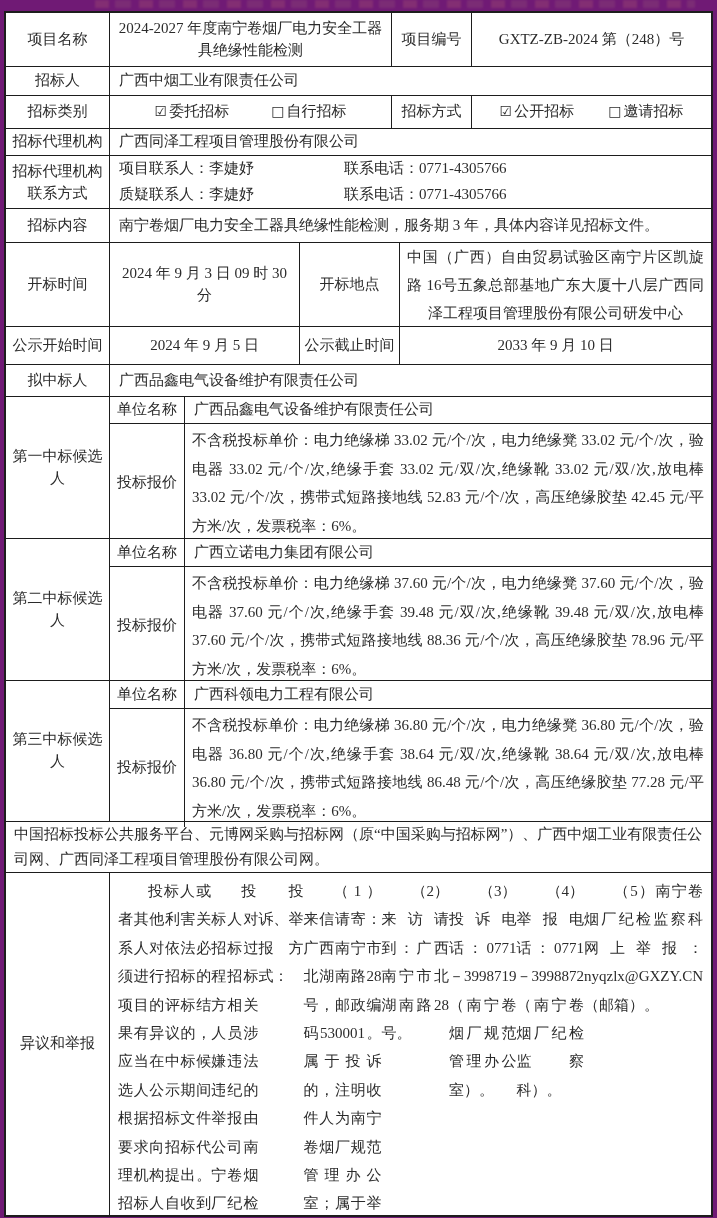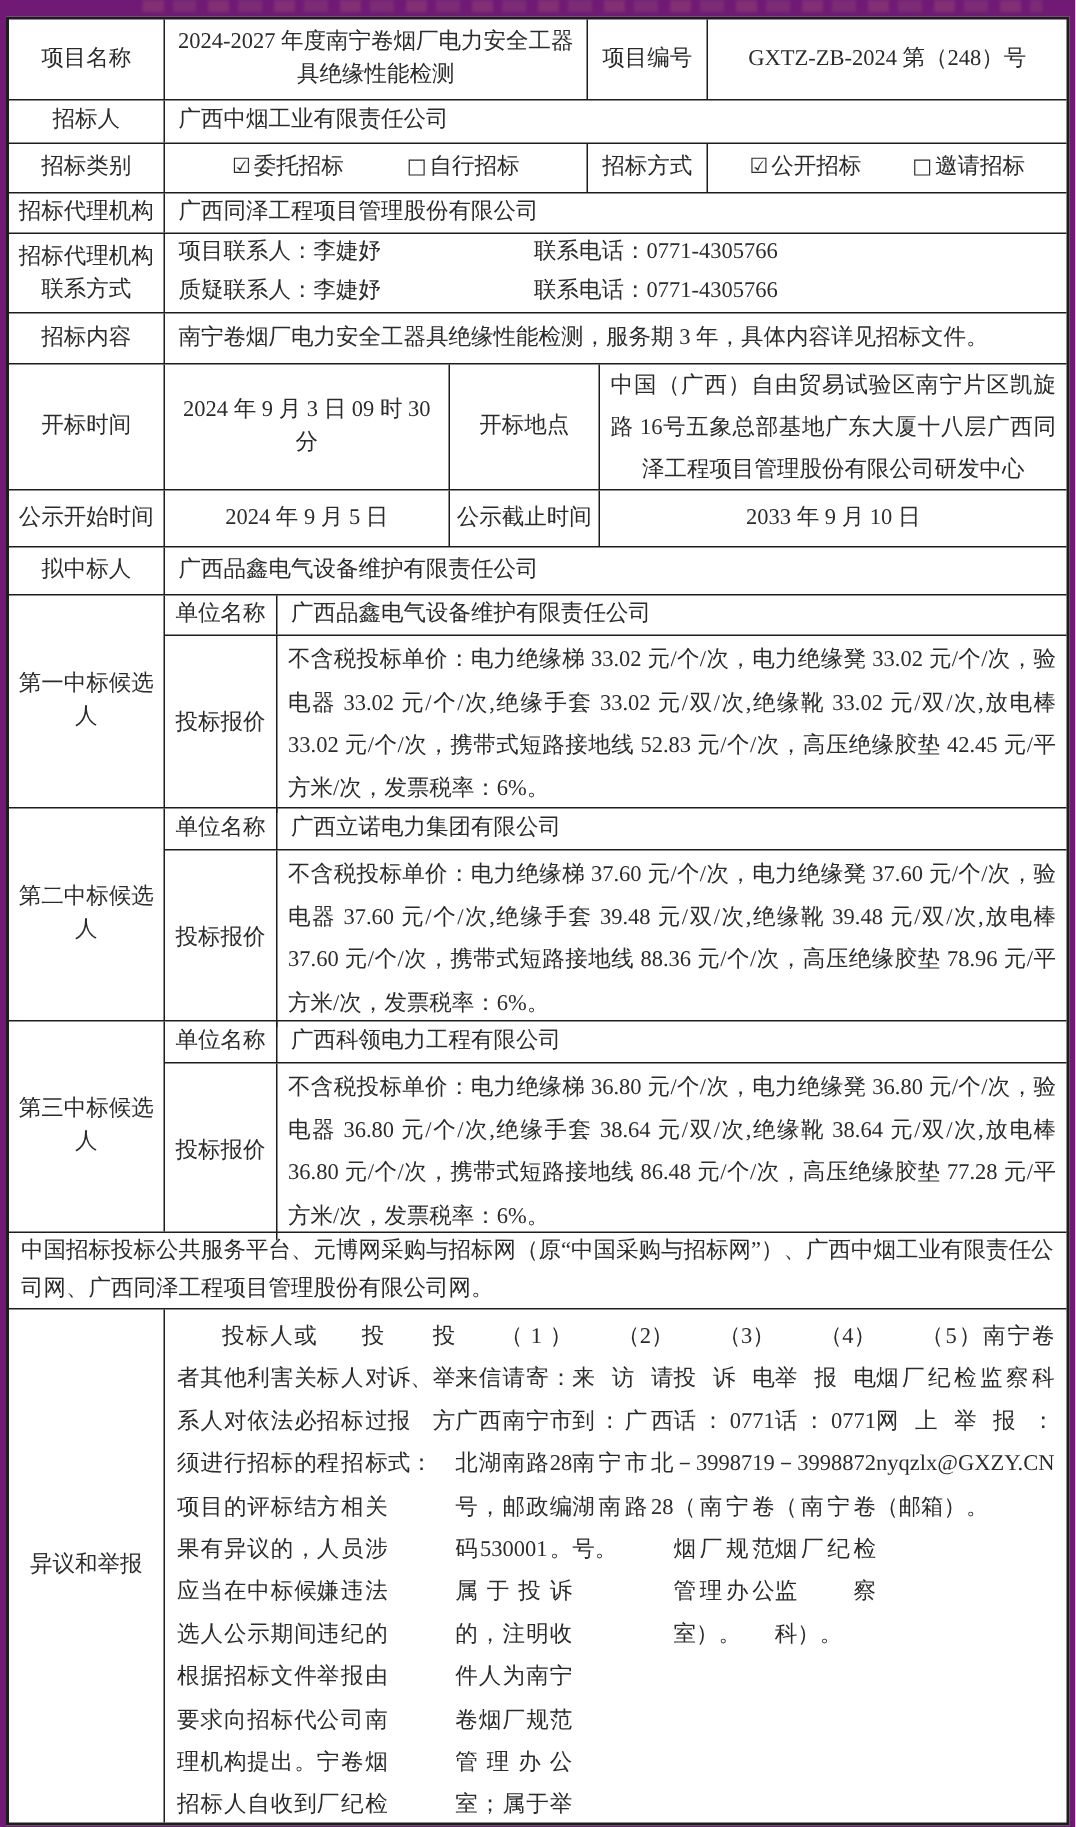--- a/index.html
+++ b/index.html
@@ -50,21 +50,21 @@
   .sub-name{height:27px;flex:none;}
   .cand-right{display:flex;flex-direction:column;flex:1 1 auto;min-width:0;}
   .cand-right .subrow{display:flex;box-sizing:border-box;border-bottom:1.5px solid #1d1d1d;}
   .cand-right .subrow:last-child{border-bottom:none;flex:1 1 auto;}
   .label-2line{flex-direction:column;gap:6px;}
   .label-2line div{line-height:1.1;}
   .opts{display:flex;gap:42px;align-items:center;justify-content:center;width:100%;}
   .opt{white-space:nowrap;}
   .opt .box{font-family:"DejaVu Sans",sans-serif;font-size:14px;margin-right:2px;}
   .contact-lines{display:flex;flex-direction:column;justify-content:space-around;height:100%;width:100%;padding-left:9px;box-sizing:border-box;}
-  .contact-line{display:flex;gap:12px;}
+  .contact-line{display:flex;}
   .contact-line .person{width:225px;flex:none;text-align:left;}
   .contact-line .phone{text-align:left;}
   .addr{
     text-align:justify;text-align-last:center;
     line-height:28px;padding:0 7px;width:100%;box-sizing:border-box;
   }
   .price-text{
     text-align:justify;line-height:28.5px;
     padding:2px 7px;width:100%;box-sizing:border-box;
   }

